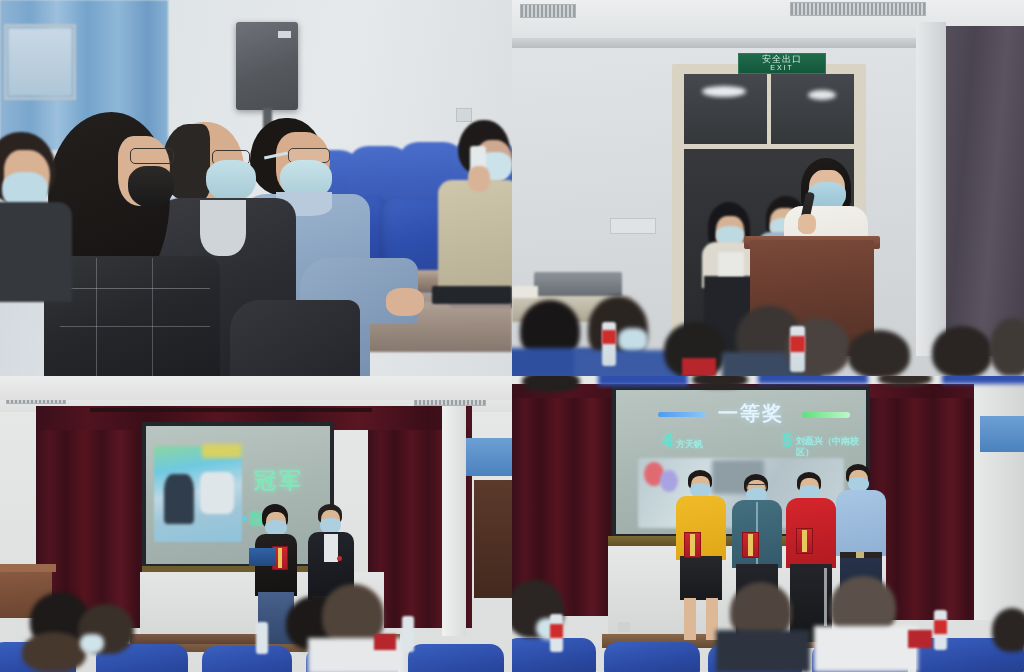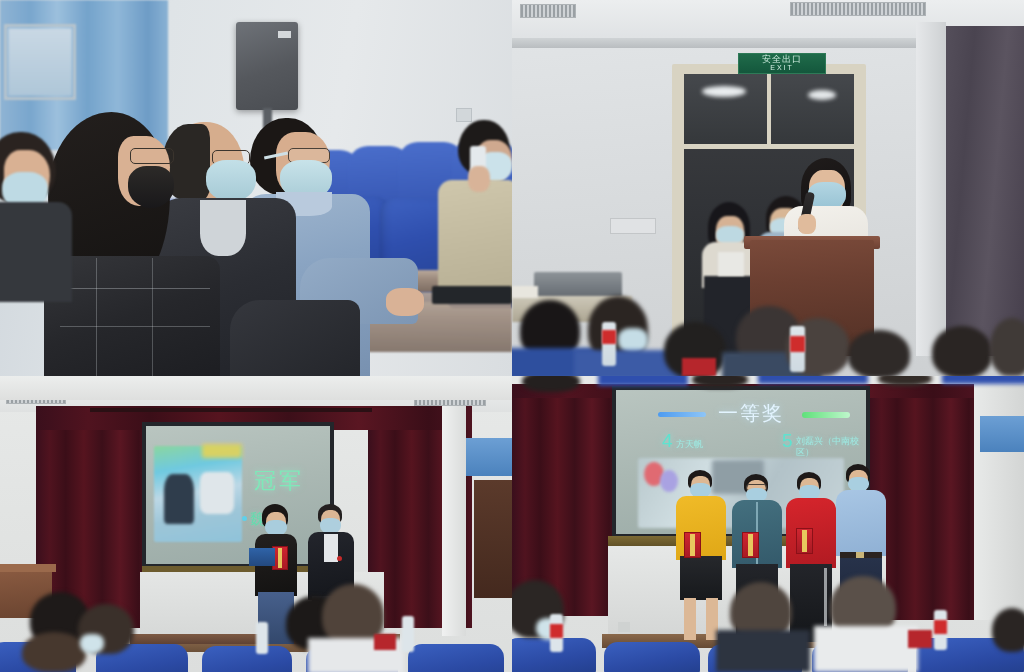--- a/index.html
+++ b/index.html
@@ -91,21 +91,21 @@
   .stage-wall  { position:absolute; inset:0; background:linear-gradient(180deg,#e7e9e8,#dcdedd); }
   .stage-ceil  { position:absolute; left:0; top:0; width:100%; height:36px;
                  background:linear-gradient(180deg,#f0f1f1,#dfe1e1); }
   .stage-curt  { position:absolute;
                  background:linear-gradient(90deg,#3a0f1c 0%,#50131f 12%,#3b0e18 26%,#56141f 42%,#3c0f19 58%,#5a1622 74%,#3a0e18 90%,#4e1320 100%); }
   .screen      { position:absolute;
                  background:linear-gradient(170deg,#b9c5c0 0%,#aab8b3 45%,#9aaaa6 100%);
                  border:4px solid #23262b; }
   .screen-ph   { position:absolute; border-radius:2px; }
   .slide-txt   { position:absolute; font-family:"Liberation Sans", sans-serif;
-                 font-weight:normal; white-space:nowrap; }
+                 font-weight:bold; white-space:nowrap; }
   .stage-floor { position:absolute; background:linear-gradient(180deg,#7d5a44,#5f4233); }
   .aud-seat    { position:absolute; background:linear-gradient(170deg,#3a60c0,#2b4aa4 60%,#233f8d);
                  border-radius:14px 14px 4px 4px; }
   .aud-head    { position:absolute; border-radius:50% 50% 42% 42%; }
 
   .person { position:absolute; }
 </style>
 </head>
 <body>
 

